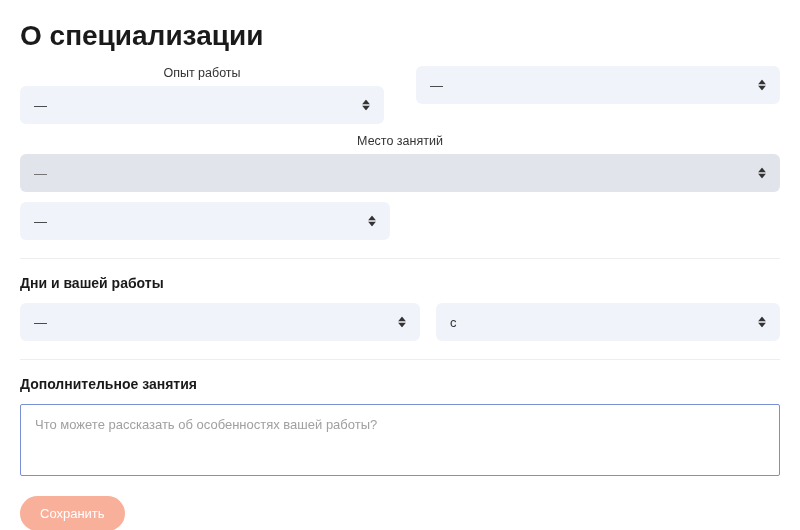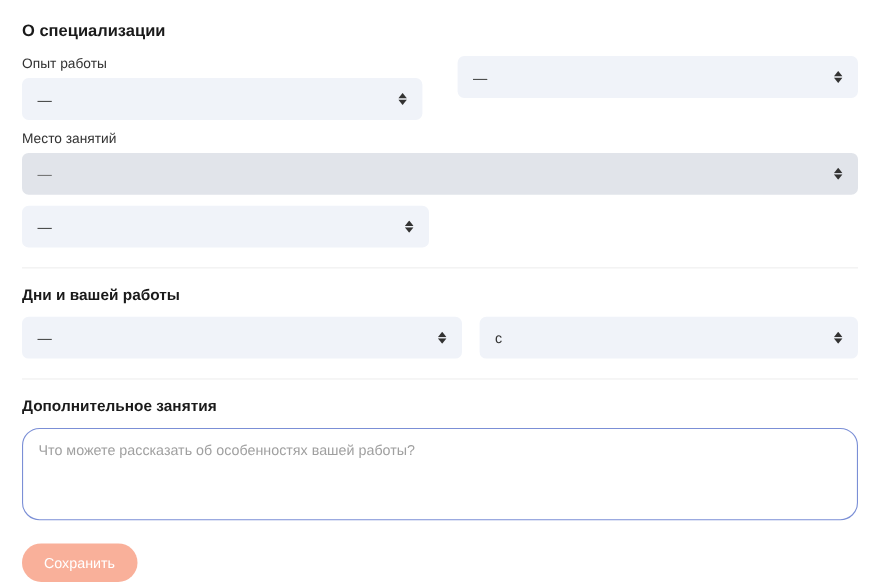--- a/index.html
+++ b/index.html
@@ -7,35 +7,36 @@
       padding: 0;
       box-sizing: border-box;
     }
     body {
       font-family: -apple-system, BlinkMacSystemFont, 'Segoe UI', Arial, sans-serif;
       background: #fff;
       padding: 20px;
       width: 800px;
     }
     h1 {
-      font-size: 15px;
+      font-size: 28px;
       font-weight: 700;
       color: #1a1a1a;
       margin-bottom: 14px;
     }
     h2 {
       font-size: 14px;
       font-weight: 700;
       color: #1a1a1a;
       margin-bottom: 12px;
     }
     .row {
       display: flex;
       gap: 32px;
       margin-bottom: 10px;
+      text-align: center;
     }
     .col {
       flex: 1;
       min-width: 0;
     }
     .field-label {
       font-size: 12.5px;
       color: #333;
       margin-bottom: 6px;
       display: block;
@@ -89,26 +90,26 @@
     .schedule-row .select-wrap:first-child {
       flex: 0 0 400px;
     }
     .schedule-row .select-wrap:nth-child(2),
     .schedule-row .select-wrap:nth-child(3) {
       flex: 1;
     }
     .textarea-control {
       width: 100%;
       border: 1.5px solid #7b8fd6;
-      border-radius: 16px;
+      border-radius: 2px;
       padding: 12px 14px;
       font-size: 13px;
       font-family: inherit;
       resize: none;
-      height: 84px;
+      height: 72px;
       color: #333;
     }
     .textarea-control::placeholder {
       color: #a0a0a0;
     }
     .save-btn {
       margin-top: 16px;
       background: #f9b09a;
       color: #fff;
       border: none;

